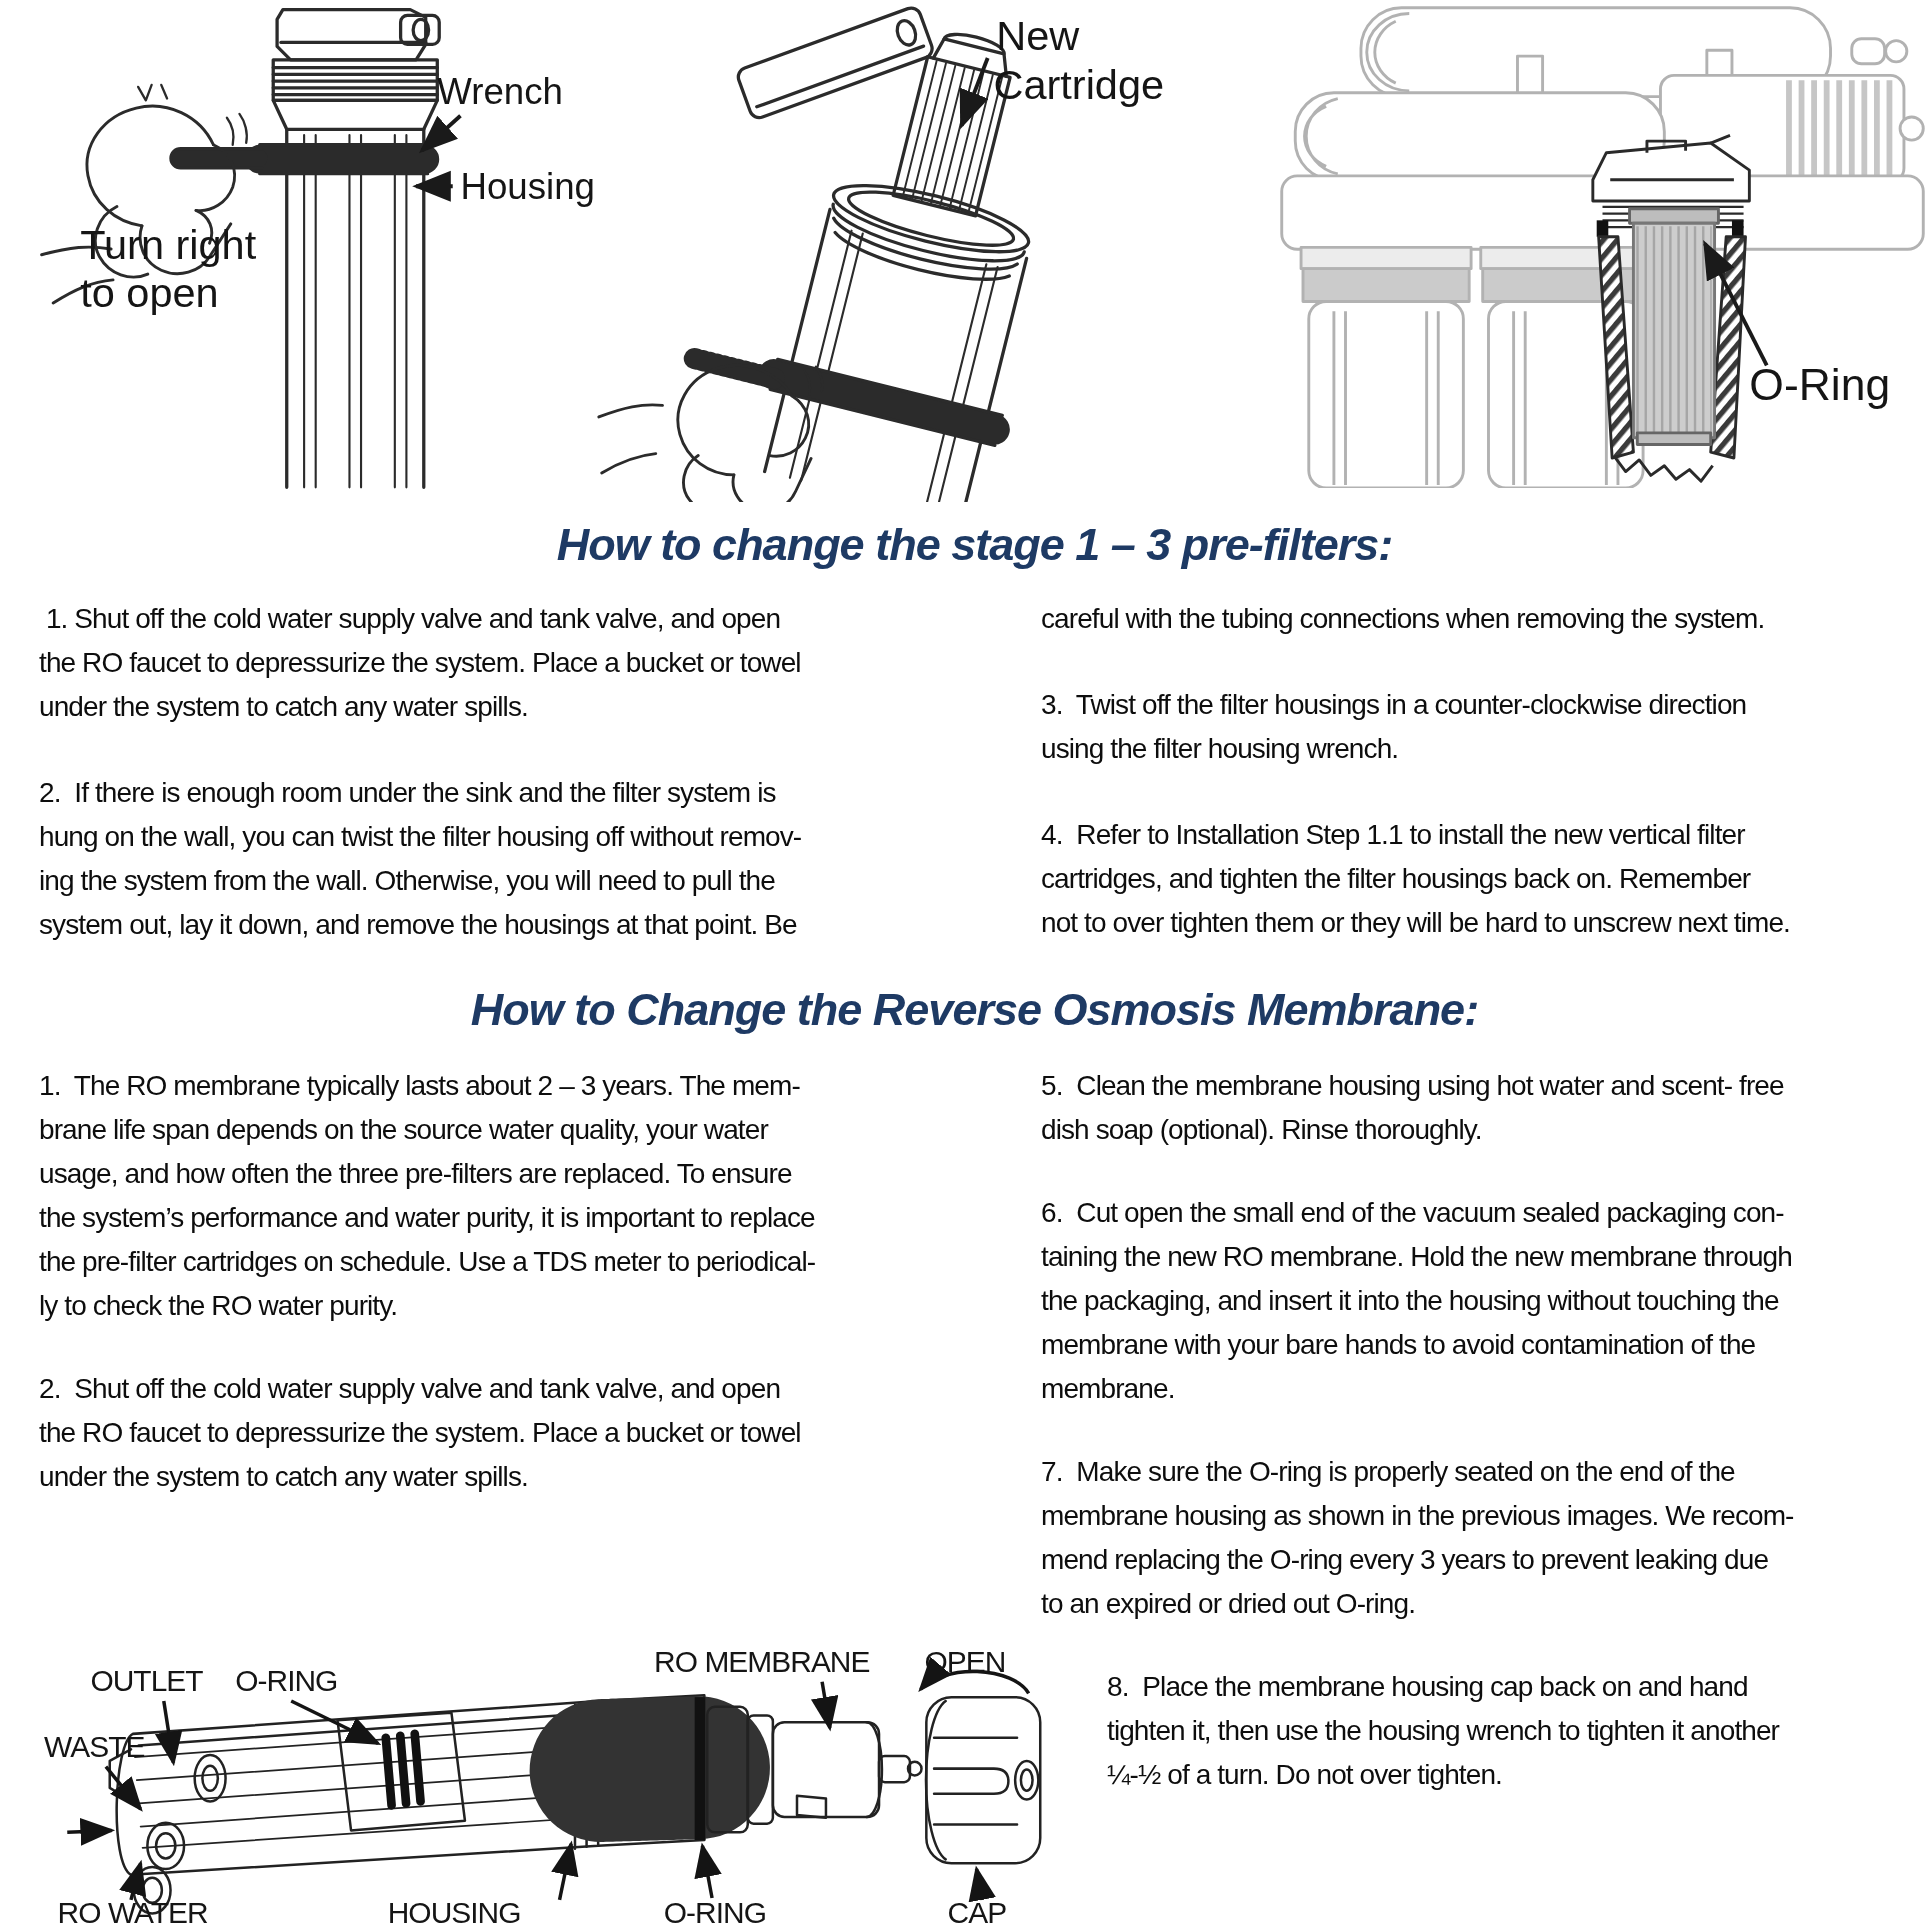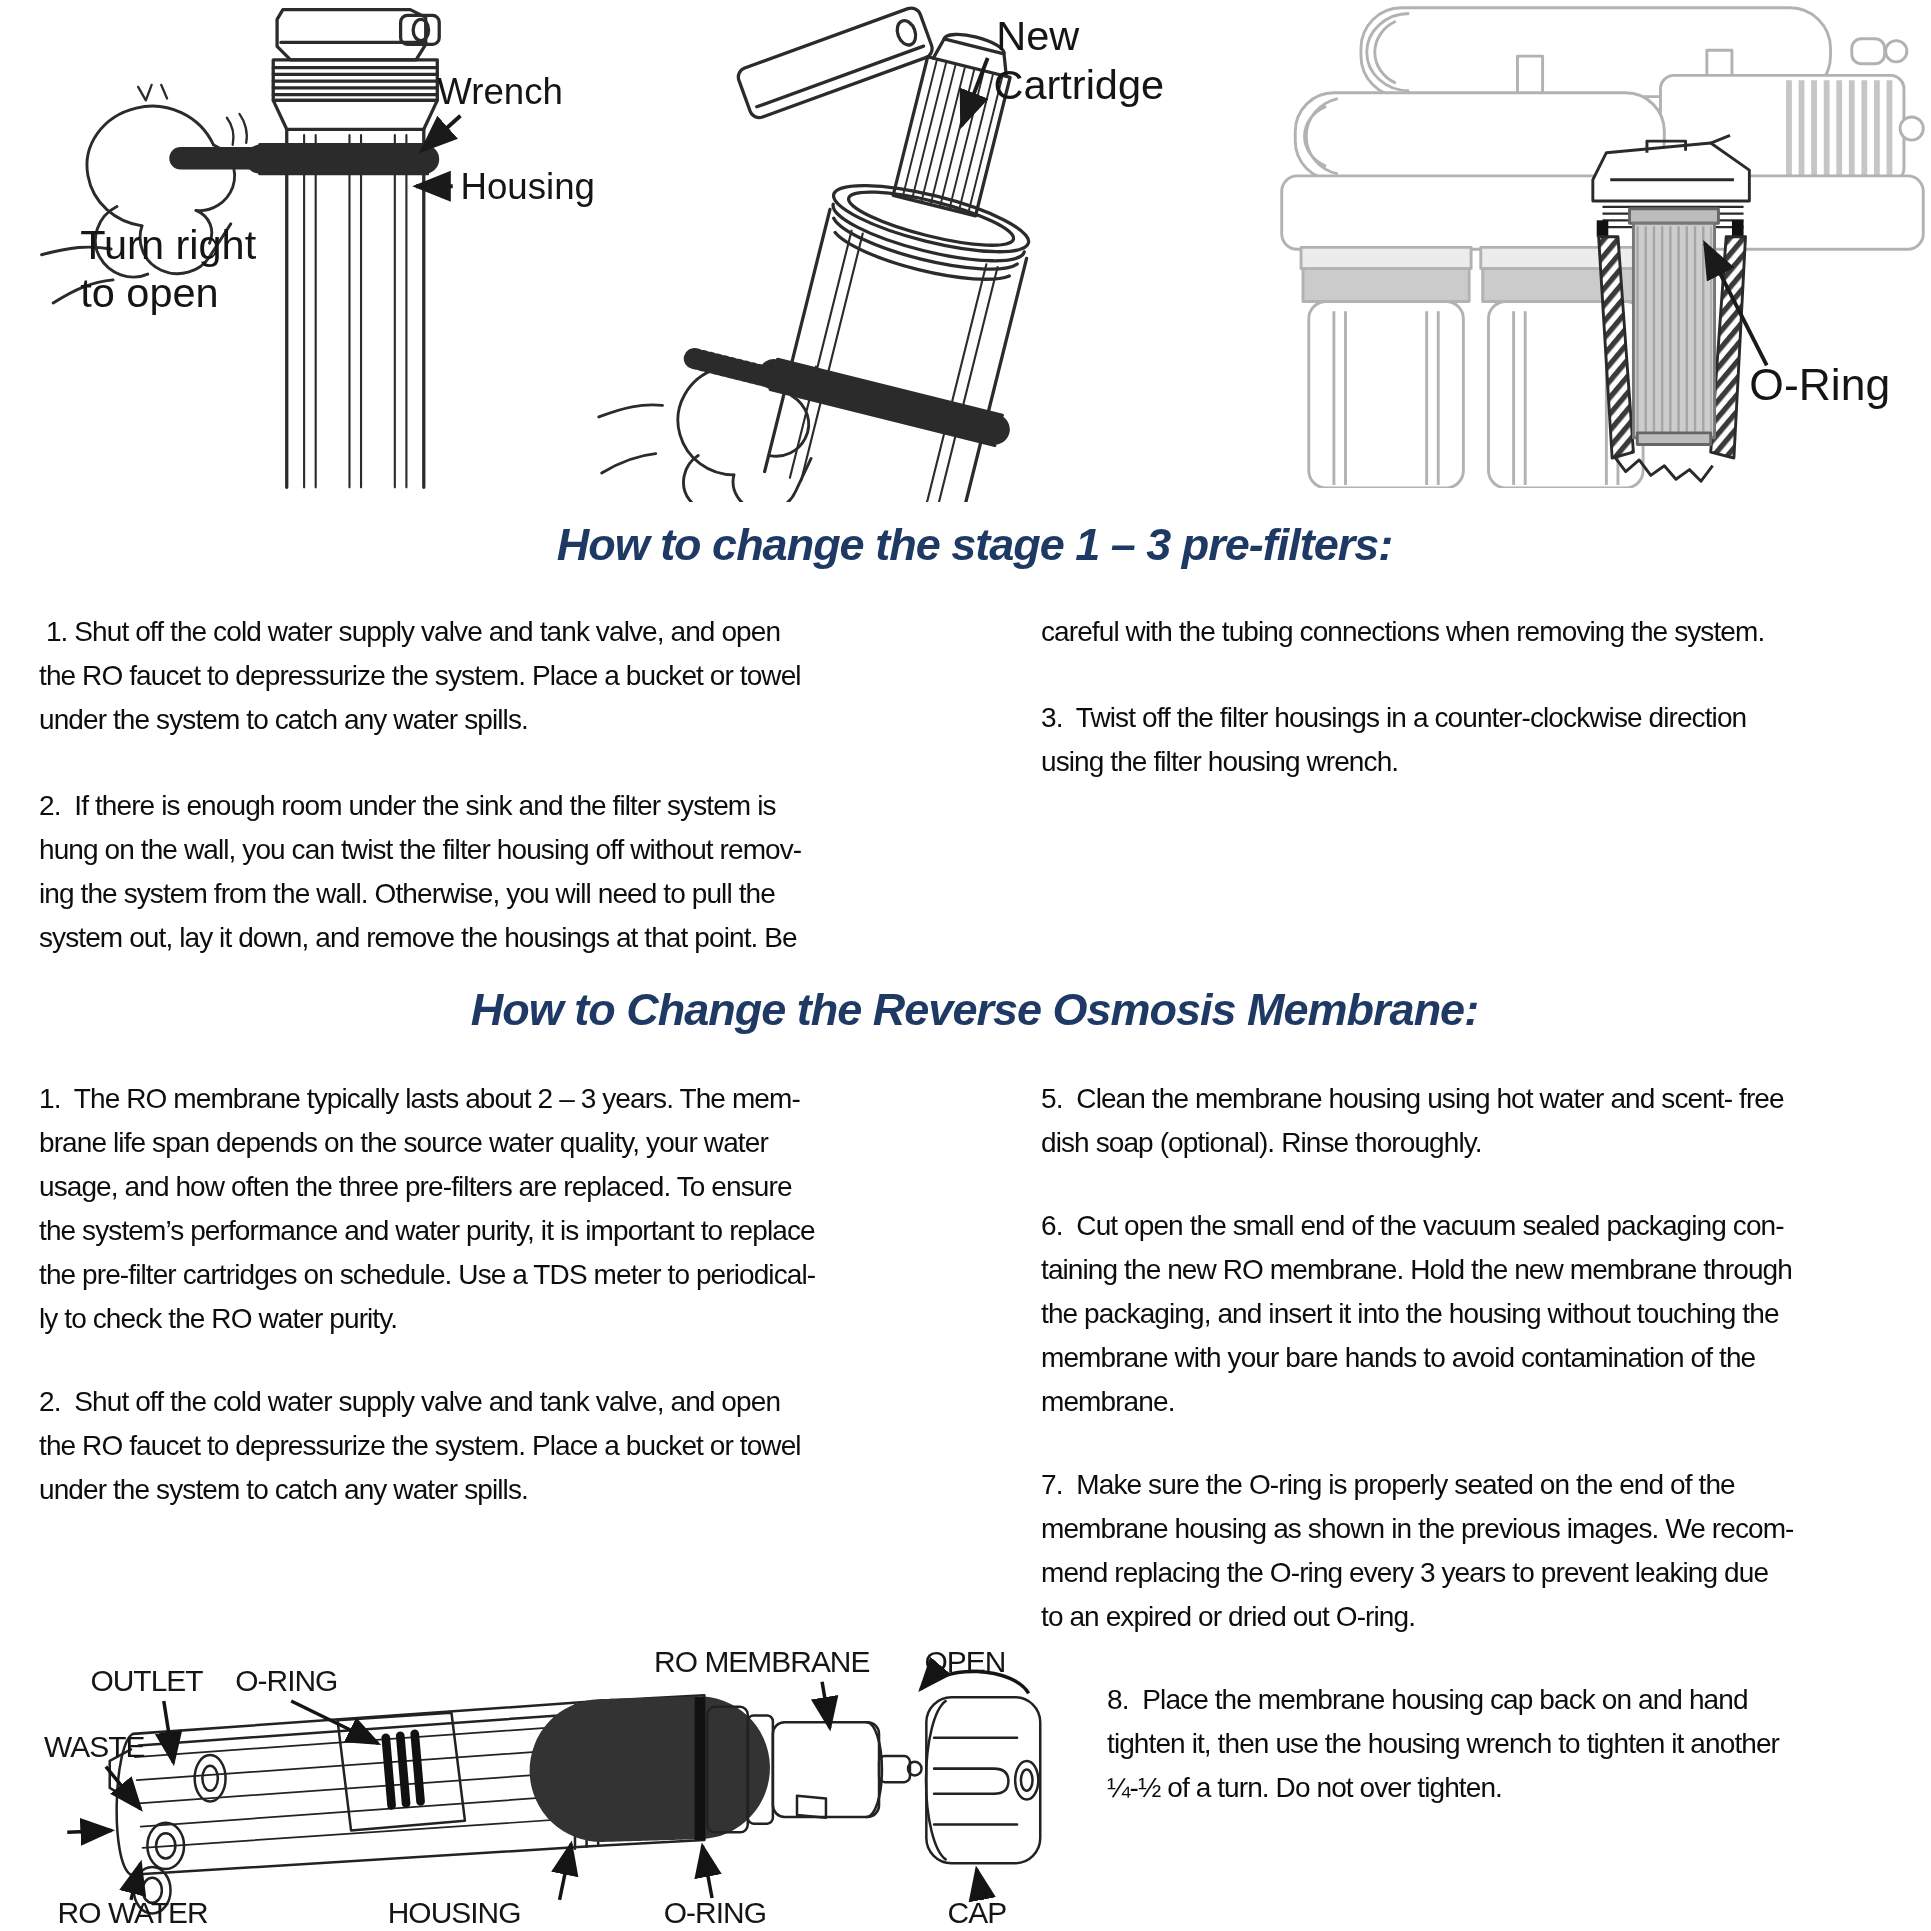--- a/index.html
+++ b/index.html
@@ -3,21 +3,21 @@
 <meta charset="utf-8">
 <style>
   html,body{margin:0;padding:0;background:#fff;}
   body{width:1931px;height:1931px;position:relative;overflow:hidden;
        font-family:"Liberation Sans", sans-serif;color:#111;}
   .abs{position:absolute;}
   h1.sec{position:absolute;left:0;width:1931px;margin:9px;text-align:center;
          font-style:italic;font-weight:bold;font-size:45px;letter-spacing:-1px;
          color:#1e3a64;}
   .col{position:absolute;}
-  .col p{margin:17px 0 39px 0;white-space:pre-wrap;font-size:28px;line-height:44px;
+  .col p{margin:4px 0 39px 0;white-space:pre-wrap;font-size:28px;line-height:44px;
          letter-spacing:-0.9px;color:#0d0d0d;}
   .col.s1 p{margin-bottom:42px;}
   .col p.indent8{margin-left:66px;}
   svg text{font-family:"Liberation Sans", sans-serif;fill:#151515;}
   svg .lbl{font-size:38px;}
   svg .lbl-big{font-size:43px;}
   svg .dlbl{font-size:31px;letter-spacing:-1px;}
 </style>
 </head>
 <body>
@@ -175,20 +175,23 @@
 under the system to catch any water spills.</p>
   <p>2.  If there is enough room under the sink and the filter system is
 hung on the wall, you can twist the filter housing off without remov-
 ing the system from the wall. Otherwise, you will need to pull the
 system out, lay it down, and remove the housings at that point. Be</p>
 </div>
 <div class="col s1" style="left:1041px;top:593px;width:883px">
   <p>careful with the tubing connections when removing the system.</p>
   <p>3.  Twist off the filter housings in a counter-clockwise direction
 using the filter housing wrench.</p>
+  <p>4.  Refer to Installation Step 1.1 to install the new vertical filter
+cartridges, and tighten the filter housings back on. Remember
+not to over tighten them or they will be hard to unscrew next time.</p>
 </div>
 
 <h1 class="sec" style="top:975px">How to Change the Reverse Osmosis Membrane:</h1>
 
 <div class="col" style="left:39px;top:1060px;width:956px">
   <p>1.  The RO membrane typically lasts about 2 – 3 years. The mem-
 brane life span depends on the source water quality, your water
 usage, and how often the three pre-filters are replaced. To ensure
 the system’s performance and water purity, it is important to replace
 the pre-filter cartridges on schedule. Use a TDS meter to periodical-

